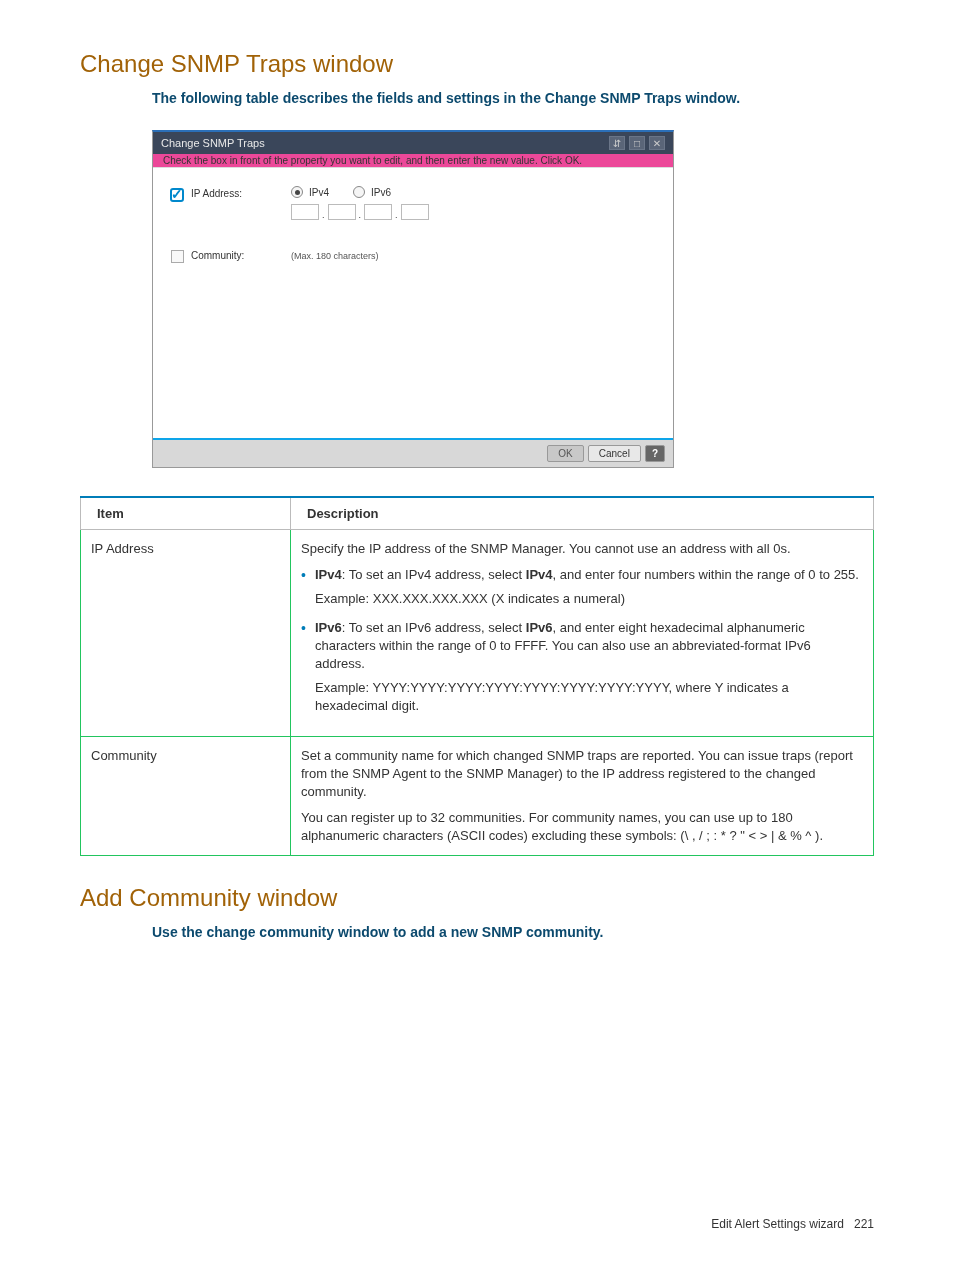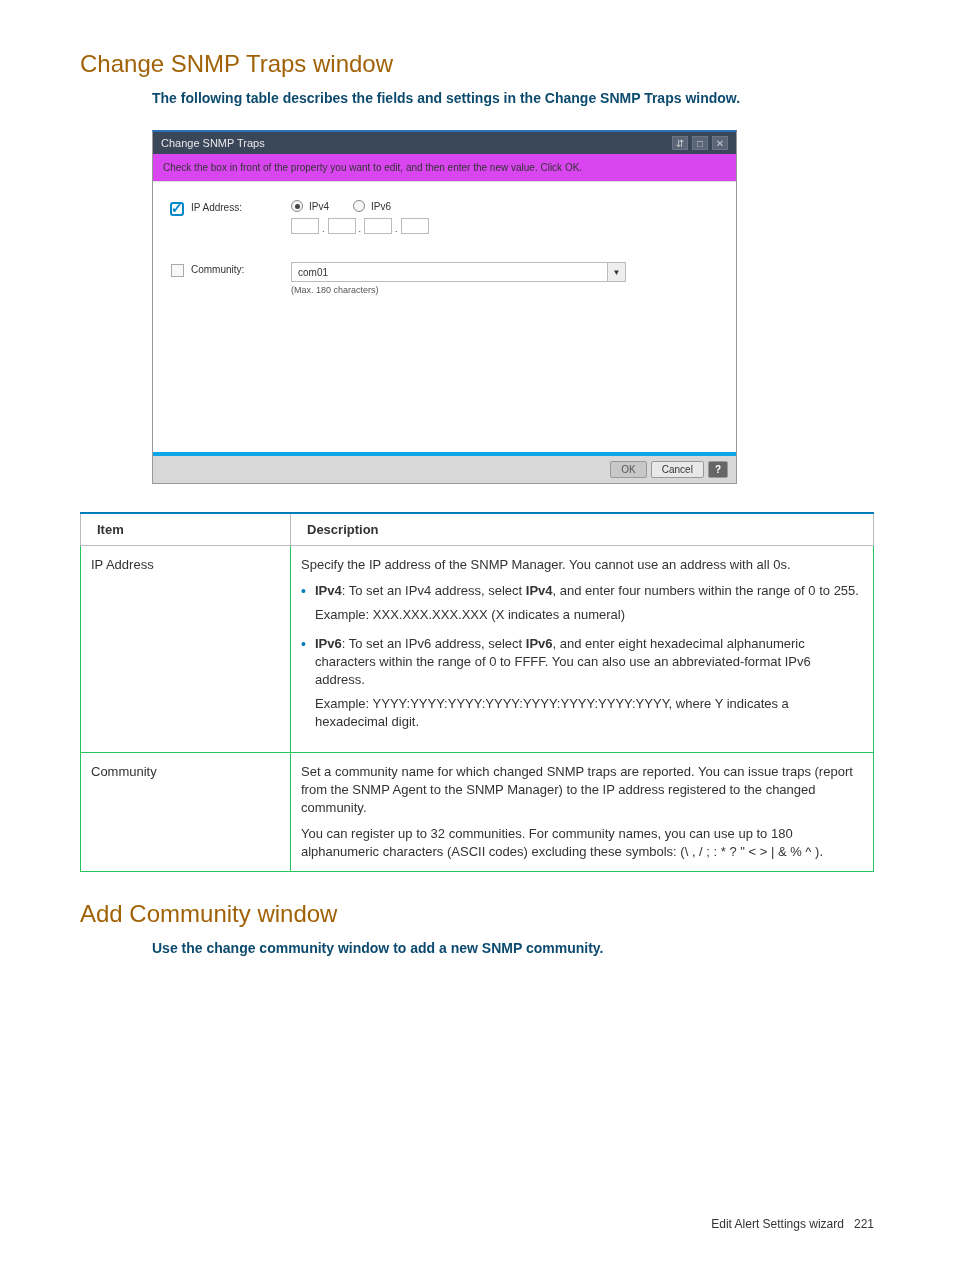--- a/index.html
+++ b/index.html
@@ -21,24 +21,24 @@
     }
     .intro-text {
       font-size: 14px;
       margin-left: 72px;
       margin-bottom: 24px;
       color: #0c4a6e;
       font-weight: bold;
     }
     .dialog-window {
       margin-left: 72px;
-      width: 585px;
+      width: 522px;
       border: 1px solid #999;
       border-top: 2px solid #2b6fb8;
-      background: #d946ef;
+      background: #ec4899;
       margin-bottom: 28px;
     }
     .dialog-titlebar {
       background: #3a465a;
       color: #e8e8e8;
       padding: 4px 8px;
       display: flex;
       align-items: center;
       justify-content: space-between;
       font-size: 11px;
@@ -53,21 +53,21 @@
       background: #5a6578;
       display: flex;
       align-items: center;
       justify-content: center;
       font-size: 10px;
       border: 1px solid #6a7588;
       color: #ccc;
     }
     .dialog-instruction {
       font-size: 10px;
-      padding: 8px 10px;
+      padding: 1px 10px;
       border-bottom: 1px solid #ddd;
       color: #333;
     }
     .dialog-body {
       background: #fff;
       padding: 18px 10px 10px 10px;
       min-height: 270px;
     }
     .form-row {
       display: flex;
@@ -180,21 +180,21 @@
       font-size: 9px;
       color: #555;
       margin-top: 3px;
     }
     .dialog-footer {
       background: #d8d8d8;
       padding: 5px 8px;
       display: flex;
       justify-content: flex-end;
       gap: 4px;
-      border-top: 4px solid #0ea5e9;
+      border-top: 2px solid #0ea5e9;
     }
     .dlg-btn {
       font-size: 10px;
       padding: 2px 10px;
       border: 1px solid #999;
       background: #c8c8c8;
       color: #555;
       border-radius: 2px;
     }
     .dlg-btn.cancel {
@@ -310,24 +310,20 @@
           <div class="ip-seg"></div>
         </div>
       </div>
     </div>
     <div class="form-row">
       <div class="check-col">
           <div class="check-empty"></div>
         </div>
       <div class="label-col">Community:</div>
       <div class="field-col">
-        <div class="dropdown-field">
-          <div class="dropdown-text">com01</div>
-          <div class="dropdown-arrow">▼</div>
-        </div>
         <div class="field-hint">(Max. 180 characters)</div>
       </div>
     </div>
   </div>
   <div class="dialog-footer">
     <div class="dlg-btn">OK</div>
     <div class="dlg-btn cancel">Cancel</div>
     <div class="dlg-btn help">?</div>
   </div>
 </div>

